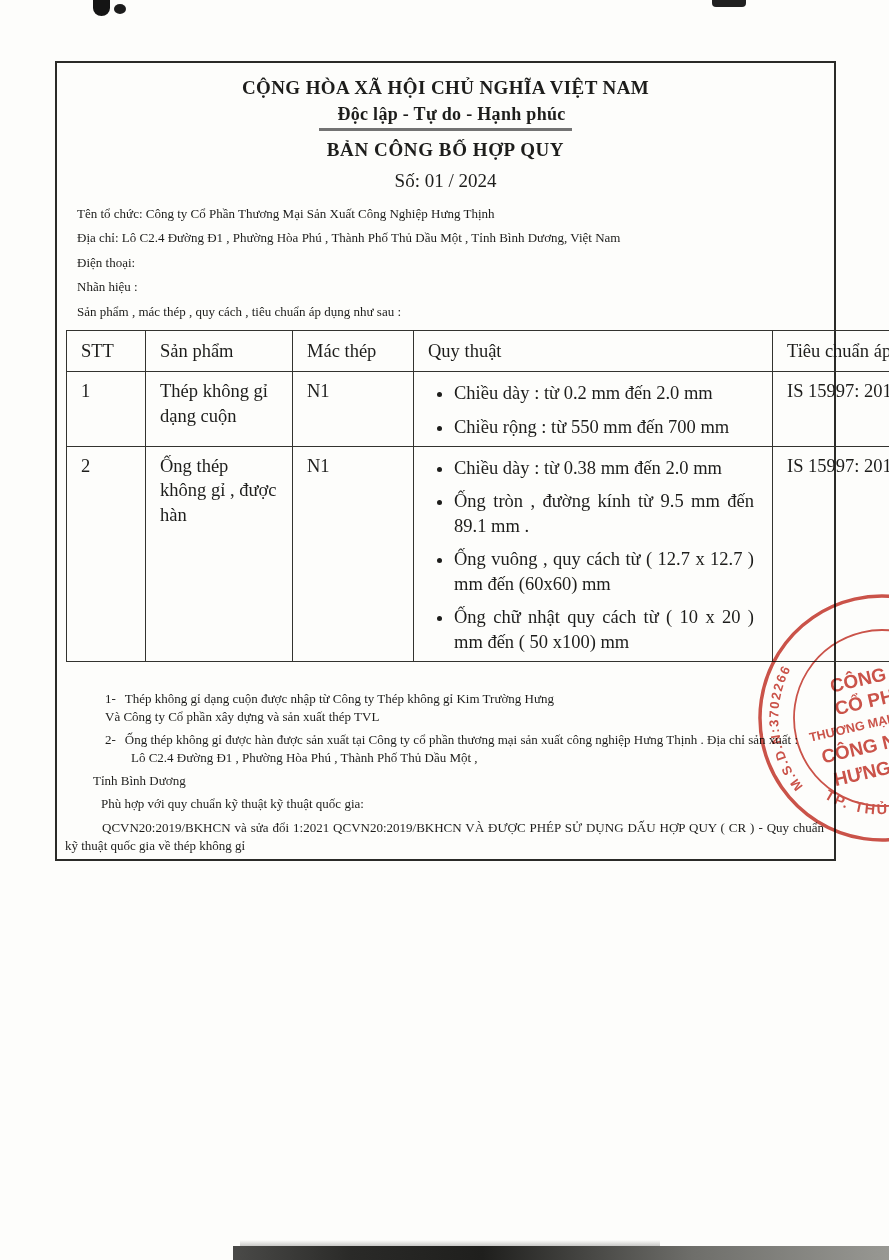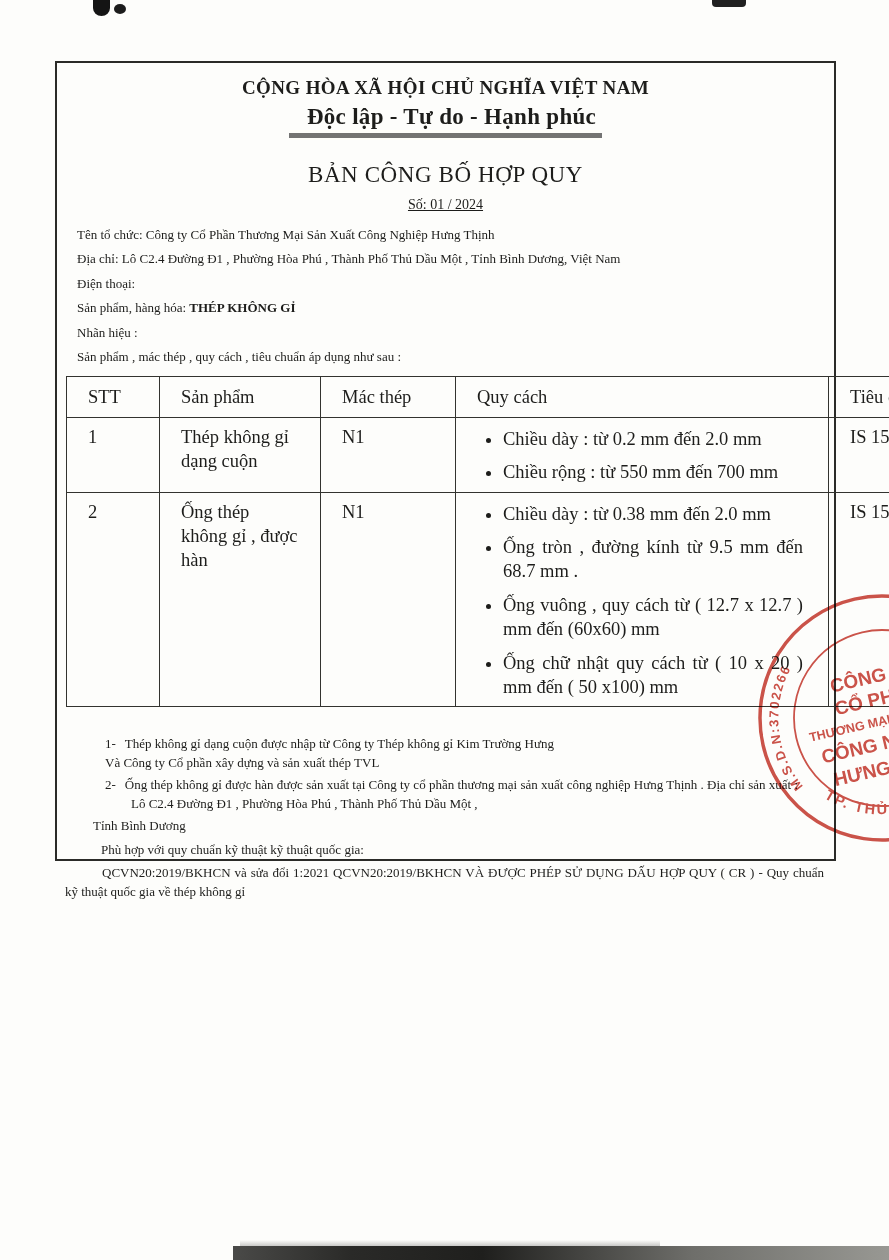--- a/index.html
+++ b/index.html
@@ -9,37 +9,37 @@
     font-family:"Liberation Serif", serif; color:#1d1d1b;
   }
   .frame {
     position:absolute; left:55px; top:61px; width:781px; height:800px;
     border:2px solid #2b2b28; box-sizing:border-box;
   }
   .center { text-align:center; }
   .nat-header { margin-top:14px; font-size:19px; font-weight:bold; letter-spacing:0.4px; }
   .motto-wrap { margin-top:5px; }
   .motto {
-    display:inline-block; font-size:23px; font-weight:bold;
-    border-bottom:5px solid #737373; padding:0 6px 3px 18px; letter-spacing:0.3px;
+    display:inline-block; font-size:18px; font-weight:bold;
+    border-bottom:3px solid #737373; padding:0 6px 3px 18px; letter-spacing:0.3px;
   }
-  .doc-title { margin-top:24px; font-size:23px; font-weight:normal; letter-spacing:0.6px; }
-  .doc-number { margin-top:9px; font-size:14px;text-decoration:underline; }
+  .doc-title { margin-top:8px; font-size:19px; font-weight:bold; letter-spacing:0.6px; }
+  .doc-number { margin-top:9px; font-size:19px; }
   p.body { font-size:13px; line-height:1.42; margin:6px 18px 0 20px; }
   p.first-body { margin-top:13px; }
   .indent1 { margin-left:30px; }
   .bold { font-weight:bold; }
 
   table.spec {
     border-collapse:collapse; width:766px; margin:9px 0 0 9px;
     font-size:18.5px; table-layout:fixed;
   }
   table.spec th, table.spec td {
     border:1.6px solid #33332f; vertical-align:top; text-align:left;
-    padding:7px 21px; line-height:1.32;
+    padding:7px 14px; line-height:1.32;
   }
   table.spec th { font-weight:normal; vertical-align:middle; height:26px; }
   .w-stt { width:50px; } .w-sp { width:118px; } .w-mt { width:92px; }
   .w-qc { width:330px; } .w-tc { width:176px; }
   td.c-stt { text-align:center; }
   td.c-sp { text-align:justify; }
   ul.spec-list { margin:2px 4px 0 0; padding-left:26px; }
   ul.spec-list li { margin-bottom:9px; text-align:justify; }
   ul.spec-list li:last-child { margin-bottom:0; }
 
@@ -82,31 +82,30 @@
     <div class="center motto-wrap">
       <span class="motto">Độc lập - Tự do - Hạnh phúc</span>
     </div>
 
     <div class="center doc-title">BẢN CÔNG BỐ HỢP QUY</div>
     <div class="center doc-number">Số: 01 / 2024</div>
 
     <p class="body first-body">Tên tổ chức: Công ty Cổ Phần Thương Mại Sản Xuất Công Nghiệp Hưng Thịnh</p>
     <p class="body">Địa chỉ: Lô C2.4 Đường Đ1 , Phường Hòa Phú , Thành Phố Thủ Dầu Một , Tỉnh Bình Dương, Việt Nam</p>
     <p class="body">Điện thoại:</p>
-    <p class="body indent1"><span>Sản phẩm, hàng hóa: </span><span class="bold">THÉP KHÔNG GỈ</span></p>
     <p class="body indent1">Nhãn hiệu :</p>
     <p class="body indent1">Sản phẩm , mác thép , quy cách , tiêu chuẩn áp dụng như sau :</p>
 
     <table class="spec">
       <thead>
         <tr>
           <th class="w-stt">STT</th>
           <th class="w-sp">Sản phẩm</th>
           <th class="w-mt">Mác thép</th>
-          <th class="w-qc">Quy cách</th>
+          <th class="w-qc">Quy thuật</th>
           <th class="w-tc">Tiêu chuẩn áp dụng</th>
         </tr>
       </thead>
       <tbody>
         <tr>
           <td class="c-stt">1</td>
           <td class="c-sp">Thép không gỉ dạng cuộn</td>
           <td>N1</td>
           <td>
             <ul class="spec-list">
@@ -116,21 +115,21 @@
           </td>
           <td>IS 15997: 2012</td>
         </tr>
         <tr>
           <td class="c-stt">2</td>
           <td class="c-sp">Ống thép không gỉ , được hàn</td>
           <td>N1</td>
           <td>
             <ul class="spec-list">
               <li>Chiều dày : từ 0.38 mm đến 2.0 mm</li>
-              <li>Ống tròn , đường kính từ 9.5 mm đến 68.7 mm .</li>
+              <li>Ống tròn , đường kính từ 9.5 mm đến 89.1 mm .</li>
               <li>Ống vuông , quy cách từ ( 12.7 x 12.7 ) mm đến (60x60) mm</li>
               <li>Ống chữ nhật quy cách từ ( 10 x 20 ) mm đến ( 50 x100) mm</li>
             </ul>
           </td>
           <td>IS 15997: 2012</td>
         </tr>
       </tbody>
     </table>
 
     <div class="notes">

